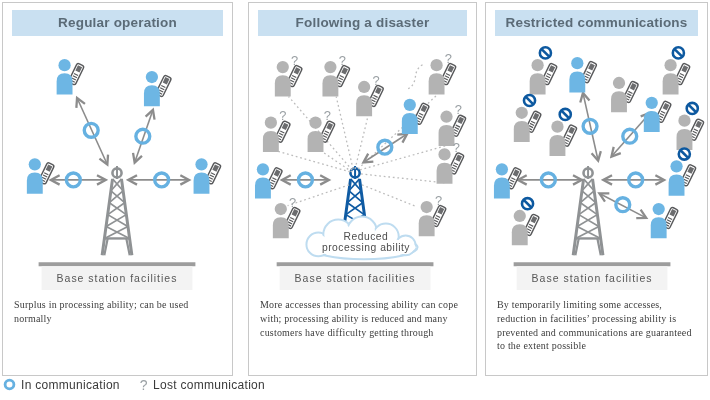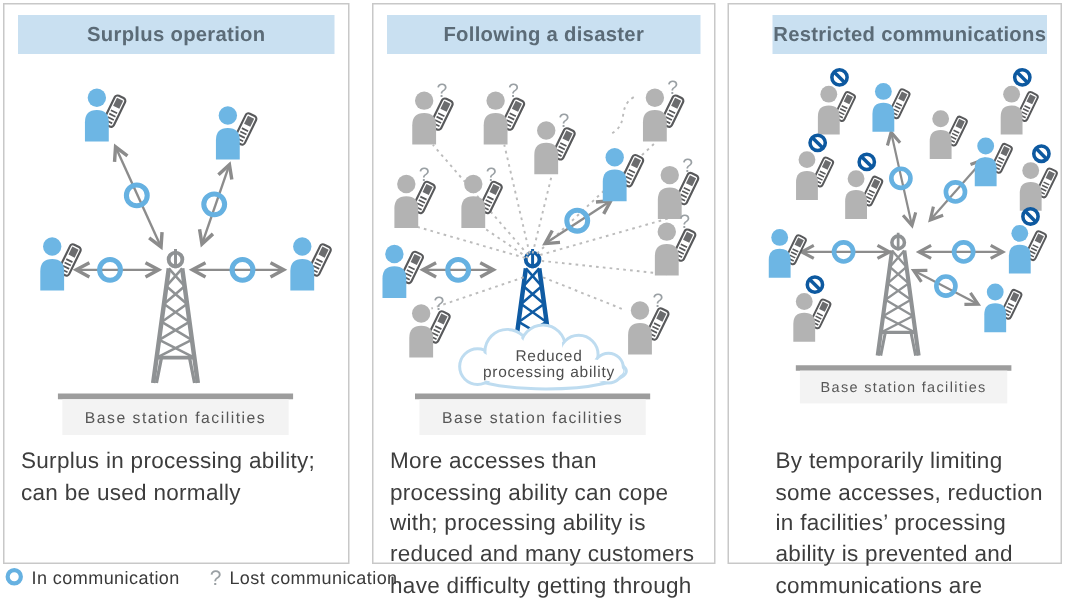--- a/index.html
+++ b/index.html
@@ -6,30 +6,30 @@
   body{
     width:710px;height:400px;position:relative;overflow:hidden;
     background:#ffffff;font-family:"Liberation Sans",sans-serif;
   }
   .panel{
     position:absolute;top:2px;height:374px;background:#fff;
     border:1px solid #c8c8c8;box-sizing:border-box;
   }
   #panel-0{left:2px;width:231px;}
   #panel-1{left:248px;width:229px;}
-  #panel-2{left:485px;width:223px;padding-left:20px;}
+  #panel-2{left:485px;width:223px;}
   .hdr{
     margin:7px 9px 0 9px;background:#c9e0f1;color:#5b6b77;
     font-weight:bold;font-size:13.5px;text-align:center;
     padding:5px 0 6px 0;letter-spacing:0.2px;
   }
   .fig{display:block;width:100%;height:258px;margin-top:1px;}
   .cap{
-    padding:3px 10px 0 11px;font-size:15px;color:#3d3d3d;
-    line-height:1.38;letter-spacing:0.2px;
+    padding:3px 10px 0 11px;font-size:10px;color:#3d3d3d;
+    line-height:1.38;letter-spacing:0.2px;font-family:Liberation Serif, serif;
   }
   .legend{
     position:absolute;left:3px;top:378px;display:flex;align-items:center;
     gap:20px;font-size:12px;color:#3a3a3a;letter-spacing:0.3px;
   }
   .legend .li{display:flex;align-items:flex-start;gap:5px;}
   .qmark-glyph{font-size:14px;line-height:1;}
   symbol{overflow:visible;}
 </style>
 </head>
@@ -58,21 +58,21 @@
       <circle cx="0" cy="0" r="5.6" fill="#ffffff" stroke="currentColor" stroke-width="2.6"></circle>
       <path d="M-3.6,-3.6 L3.6,3.6" stroke="currentColor" stroke-width="2.6"></path>
     </symbol>
     <marker id="arrowhead" viewBox="0 0 10 10" refX="7.5" refY="5" markerWidth="8.5" markerHeight="8.5" orient="auto-start-reverse">
       <path d="M1.5,1.5 L8,5 L1.5,8.5" fill="none" stroke="#8c8c8c" stroke-width="1.7"></path>
     </marker>
   </defs>
 </svg>
 
 <div class="panel" id="panel-0">
-  <div class="hdr">Surplus operation</div>
+  <div class="hdr">Regular operation</div>
   <svg class="fig" preserveAspectRatio="xMidYMin meet" viewBox="0 0 221 260">
       <use href="#sym-tower" x="88" y="130" width="44" height="100" style="color: rgb(143, 146, 148);"></use>
       <line x1="70" y1="62" x2="100" y2="128" stroke="#8c8c8c" stroke-width="1.6" marker-start="url(#arrowhead)" marker-end="url(#arrowhead)"></line>
       <line x1="146" y1="74" x2="128" y2="126" stroke="#8c8c8c" stroke-width="1.6" marker-start="url(#arrowhead)" marker-end="url(#arrowhead)"></line>
       <line x1="44" y1="144" x2="98" y2="144" stroke="#8c8c8c" stroke-width="1.6" marker-start="url(#arrowhead)" marker-end="url(#arrowhead)"></line>
       <line x1="122" y1="144" x2="182" y2="144" stroke="#8c8c8c" stroke-width="1.6" marker-start="url(#arrowhead)" marker-end="url(#arrowhead)"></line>
       <line x1="31" y1="229" x2="189" y2="229" stroke="#9d9d9d" stroke-width="4"></line>
       <rect x="34" y="231" width="152" height="24" fill="#f3f3f3"></rect>
       <text x="110" y="247" text-anchor="middle" font-size="10.6" letter-spacing="1" fill="#575757">Base station facilities</text>
       <use href="#sym-person" x="48" y="22" width="27" height="37" style="color: rgb(109, 182, 228);"></use>

